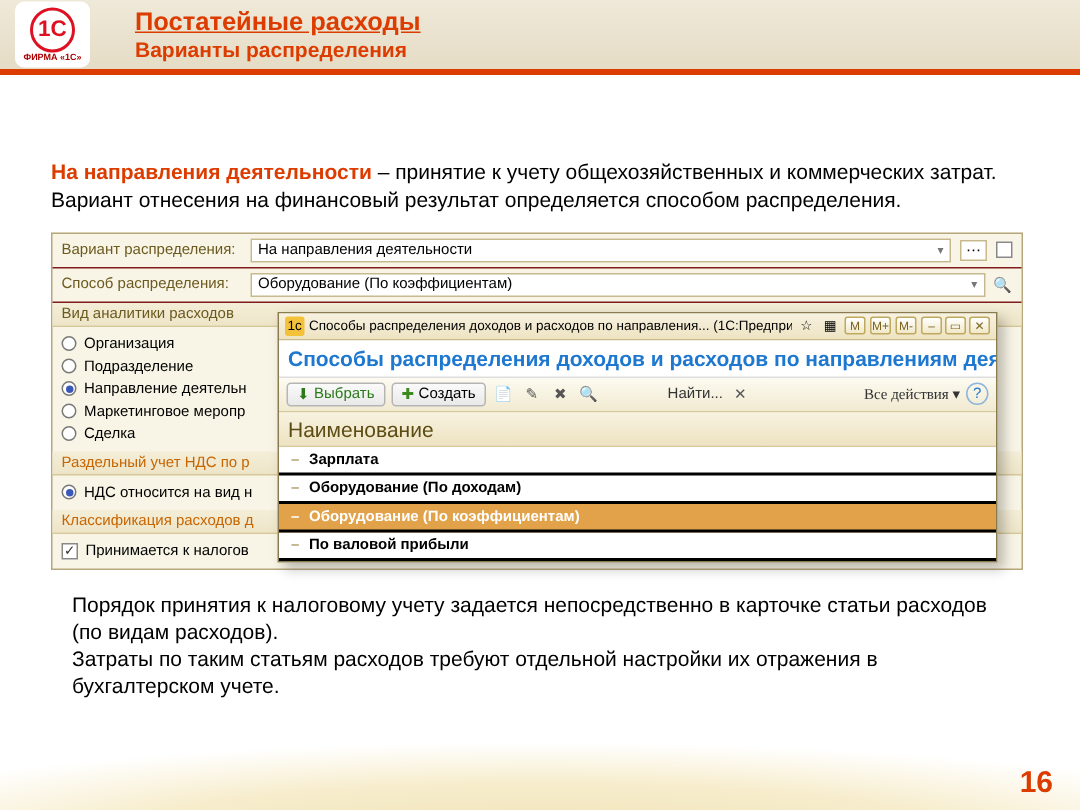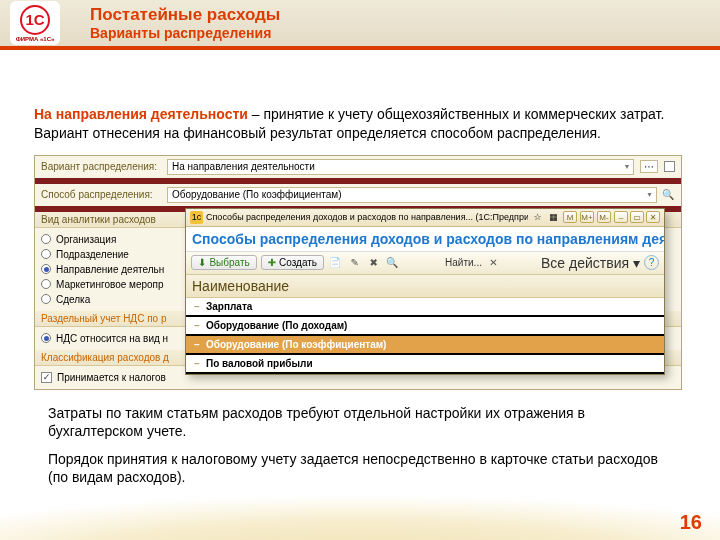--- a/index.html
+++ b/index.html
@@ -2,27 +2,27 @@
 <html><head>
 <meta charset="utf-8">
 <style>
   * { box-sizing: border-box; margin: 0; padding: 0; }
   body { width: 720px; height: 540px; font-family: Arial, sans-serif; background: #fff; position: relative; overflow: hidden; }
   .header { background: linear-gradient(#efe9d9, #e5dcc5); height: 50px; display: flex; align-items: center; padding: 0 10px; border-bottom: 4px solid #dc3c00; }
   .logo { width: 50px; height: 44px; background: #fff; border-radius: 6px; position: relative; display: flex; flex-direction: column; align-items: center; justify-content: center; }
   .logo-circ { width: 30px; height: 30px; border: 2px solid #d12; border-radius: 50%; color: #d12; font-weight: bold; font-size: 15px; display: flex; align-items: center; justify-content: center; }
   .logo-text { font-size: 6px; color: #a00; font-weight: bold; margin-top: 1px; }
   .title-wrap { margin-left: 30px; }
-  .title { color: #dc3c00; font-size: 17px; font-weight: bold; }
+  .title { color: #dc3c00; font-size: 17px; font-weight: bold; text-decoration: underline; }
   .subtitle { color: #dc3c00; font-size: 14px; font-weight: bold; }
   .content { padding: 18px 34px 0; }
   .intro { font-size: 14px; line-height: 1.35; margin-bottom: 12px; margin-top: 37px; }
   .accent { color: #dc3c00; font-weight: bold; }
   .shot { border: 1px solid #b6a77d; width: 648px; background: #f9f5e6; font-size: 10px; position: relative; }
-  .row { display: flex; align-items: center; padding: 3px 6px; border-bottom: 6px solid #7f1d1d; gap: 6px; }
+  .row { display: flex; align-items: center; padding: 3px 6px; border-bottom: 1px solid #7f1d1d; gap: 6px; }
   .lab { color: #6b5a1f; width: 120px; }
   .field { flex: 1; background: #fff; border: 1px solid #c7b98e; padding: 1px 4px; height: 16px; display: flex; align-items: center; justify-content: space-between; }
   .drop { color: #777; font-size: 8px; }
   .chk { width: 11px; height: 11px; background: #fff; border: 1px solid #888; display: inline-flex; align-items: center; justify-content: center; font-size: 9px; color: #333; }
   .section { background: linear-gradient(#f4eed8, #eee5c8); color: #6b5a1f; padding: 2px 6px; font-size: 10px; border-bottom: 1px solid #d6c898; }
   .radios { padding: 4px 6px; }
   .radio-row { display: flex; align-items: center; gap: 5px; padding: 2px 0; }
   .radio { width: 10px; height: 10px; border: 1px solid #787878; border-radius: 50%; background: #fff; display: inline-flex; align-items: center; justify-content: center; }
   .radio.on::after { content: ""; width: 5px; height: 5px; background: #3a58b8; border-radius: 50%; }
   .orange { color: #c76500; }
@@ -148,33 +148,33 @@
             <span style="color:#3a8a1d">✚</span>
             <span>Создать</span>
           </span>
         <span class="mini">📄</span>
         <span class="mini">✎</span>
         <span class="mini">✖</span>
         <span class="mini">🔍</span>
         <span style="color:#333;font-size:10px;padding-left:41px;">Найти...</span>
         <span class="mini">✕</span>
         <span class="tool-spacer"></span>
-        <span style="font-size:14px;color:#333;"><span>Все действия</span> ▾</span>
+        <span style="font-size:10px;color:#333;font-family:Liberation Serif, serif;"><span>Все действия</span> ▾</span>
         <span class="mini" style="color:#1e78cf;border:1px solid #8db4dc;border-radius:8px;">?</span>
       </div>
       <div class="dlg-head">Наименование</div>
       <div class="dlg-list">
         <div class="li">Зарплата</div>
         <div class="li">Оборудование (По доходам)</div>
         <div class="li sel">Оборудование (По коэффициентам)</div>
         <div class="li">По валовой прибыли</div>
       </div>
     </div>
   </div>
 </div>
 
 <div class="footer-text">
+  <p>Порядок принятия к налоговому учету задается непосредственно в карточке статьи расходов (по видам расходов).</p>
   <p style="margin-bottom:10px;">Затраты по таким статьям расходов требуют отдельной настройки их отражения в бухгалтерском учете.</p>
-  <p>Порядок принятия к налоговому учету задается непосредственно в карточке статьи расходов (по видам расходов).</p>
 </div>
 
 <div class="swoosh"></div>
 <div class="page-num">16</div>
 
 </body></html>

